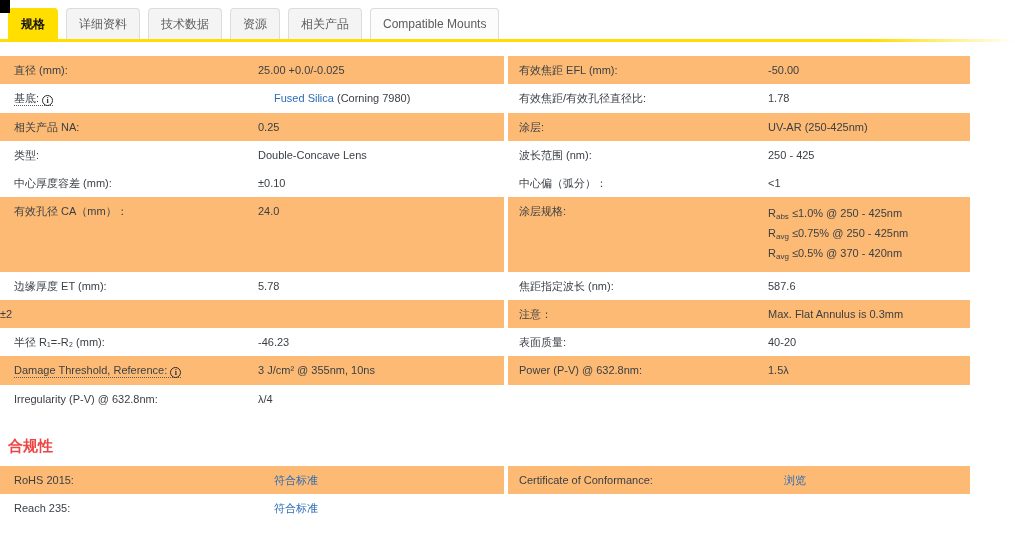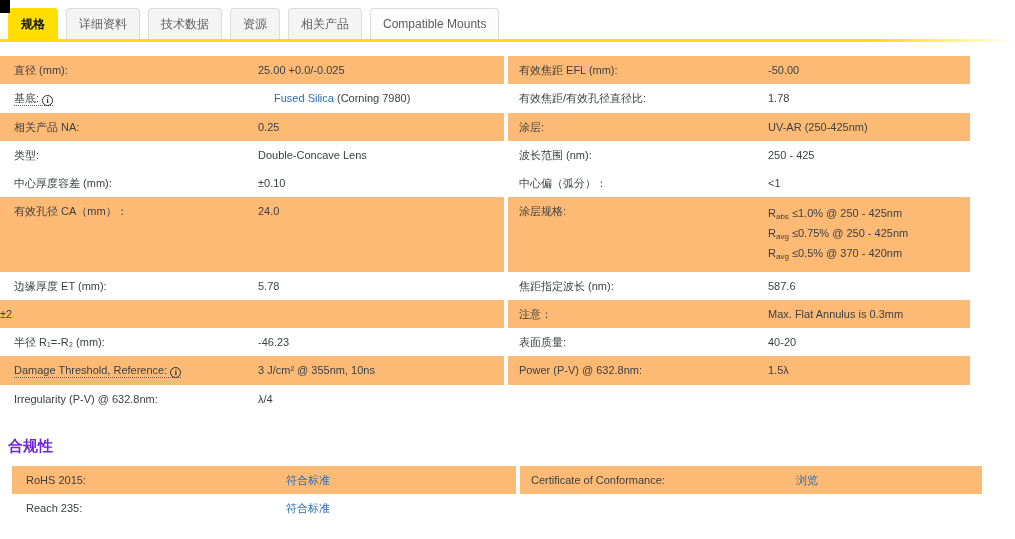--- a/index.html
+++ b/index.html
@@ -45,21 +45,21 @@
     display:inline-block; width:11px; height:11px; line-height:10px;
     border:1px solid #2b2b2b; border-radius:50%; text-align:center;
     font-size:8px; font-weight:700; color:#2b2b2b; margin-left:3px;
     vertical-align:-1px; cursor:pointer; font-family:"Liberation Serif", serif;
   }
 
   sub.sm { font-size:8px; vertical-align:-2px; letter-spacing:0; }
   .cline { line-height:16px; }
 
   
-  .compliance-heading { font-size:15px; font-weight:700; color:#6d28d9; margin:24px 0 10px 8px; }
+  .compliance-heading { font-size:15px; font-weight:700; color:#ef4444; margin:24px 0 10px 8px; }
 </style>
 </head>
 <body>
 
 <div class="corner-artifact"></div>
 
 <div class="tabbar">
   <div class="tab active">规格</div>
   <div class="tab">详细资料</div>
   <div class="tab">技术数据</div>
@@ -199,21 +199,21 @@
     <div class="half r">
       <div class="cell label"></div>
       <div class="cell value"></div>
     </div>
   </div>
 
 </div>
 
 <div class="compliance-heading">合规性</div>
 
-<div class="spec-table" style="margin-top:0;padding-left:12px;">
+<div class="spec-table" style="margin-top:0;">
   <div class="srow gray">
     <div class="half l">
       <div class="cell label">RoHS 2015:</div>
       <div class="cell value"><a class="link">符合标准</a></div>
     </div>
     <div class="half r">
       <div class="cell label">Certificate of Conformance:</div>
       <div class="cell value"><a class="link">浏览</a></div>
     </div>
   </div>

